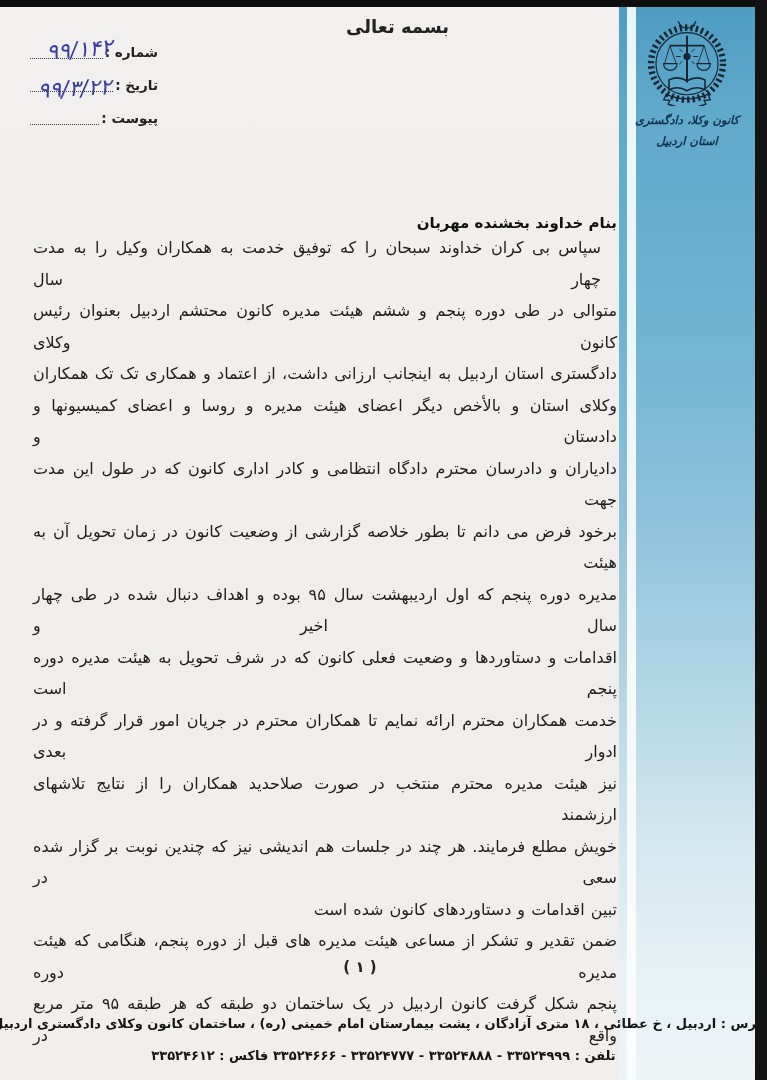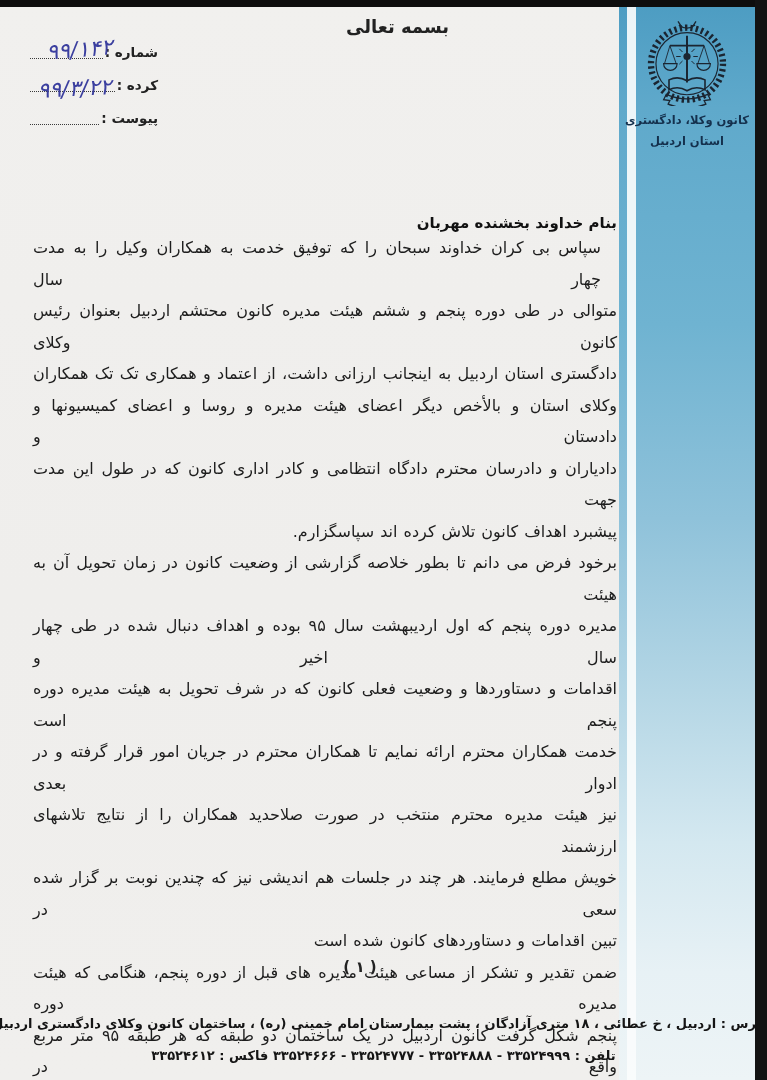--- a/index.html
+++ b/index.html
@@ -11,20 +11,21 @@
     font-family:"DejaVu Sans",sans-serif;
     color:#1f1f1f;
   }
   
   .edge-top{position:absolute;top:0;left:0;width:100%;height:7px;background:#0e0e0e;z-index:6;}
   .edge-right{position:absolute;top:0;right:0;width:12px;height:100%;background:#131313;z-index:6;}
   
   .stripe{
     position:absolute;top:0;right:12px;width:136px;height:100%;z-index:1;
     background:linear-gradient(180deg,#4c9cc2 0%,#5fa9cb 10%,#6fb3d1 30%,#8fc2da 48%,#b4d6e5 64%,#d4e8f0 78%,#e7f1f5 90%,#edf4f6 100%);
+    font-style:italic;
   }
   .stripe-line{position:absolute;top:0;left:8px;width:9px;height:100%;background:rgba(250,252,252,.92);}
   .logo{position:absolute;top:16px;left:0;width:100%;text-align:center;}
   .logo svg{display:inline-block;}
   .logo-text{direction:rtl;font-size:11.5px;font-weight:bold;color:#14304d;line-height:1.8;}
   
   .bismillah{position:absolute;top:16px;left:335px;width:125px;text-align:center;
     direction:rtl;font-weight:bold;font-size:18px;color:#222;}
   
   .meta{position:absolute;top:44px;left:30px;width:128px;direction:rtl;}
@@ -81,42 +82,41 @@
   <div class="edge-right"></div>
 
   <div class="bismillah">بسمه تعالی</div>
 
   <div class="meta">
     <div class="meta-row">
       <span class="meta-label">شماره :</span>
       <span class="meta-dots"></span>
     </div>
     <div class="meta-row">
-      <span class="meta-label">کرده :</span>
+      <span class="meta-label">تاریخ :</span>
       <span class="meta-dots"></span>
     </div>
     <div class="meta-row">
       <span class="meta-label">پیوست :</span>
       <span class="meta-dots"></span>
     </div>
   </div>
 
   <div class="hand hand-number" dir="ltr">۹۹/۱۴۲</div>
   <div class="hand hand-date" dir="ltr">۹۹/۳/۲۲</div>
 
   <div class="bodyblock">
     <div class="salutation">بنام خداوند بخشنده مهربان</div>
     <div>
         <div>
           <div class="bline" style="padding-right: 16px;">سپاس بی کران خداوند سبحان را که توفیق خدمت به همکاران وکیل را به مدت چهار سال</div>
           <div class="bline">متوالی در طی دوره پنجم و ششم هیئت مدیره کانون محتشم اردبیل بعنوان رئیس کانون وکلای</div>
           <div class="bline">دادگستری استان اردبیل به اینجانب ارزانی داشت، از اعتماد و همکاری تک تک همکاران</div>
           <div class="bline">وکلای استان و بالأخص دیگر اعضای هیئت مدیره و روسا و اعضای کمیسیونها و دادستان و</div>
           <div class="bline">دادیاران و دادرسان محترم دادگاه انتظامی و کادر اداری کانون که در طول این مدت جهت</div>
-          <div class="bline bline-last">پیشبرد اهداف کانون تلاش کرده اند سپاسگزارم.</div>
         </div>
         <div>
           <div class="bline">برخود فرض می دانم تا بطور خلاصه گزارشی از وضعیت کانون در زمان تحویل آن به هیئت</div>
           <div class="bline">مدیره دوره پنجم که اول اردیبهشت سال ۹۵ بوده و اهداف دنبال شده در طی چهار سال اخیر و</div>
           <div class="bline">اقدامات و دستاوردها و وضعیت فعلی کانون که در شرف تحویل به هیئت مدیره دوره پنجم است</div>
           <div class="bline">خدمت همکاران محترم ارائه نمایم تا همکاران محترم در جریان امور قرار گرفته و در ادوار بعدی</div>
           <div class="bline">نیز هیئت مدیره محترم منتخب در صورت صلاحدید همکاران را از نتایج تلاشهای ارزشمند</div>
           <div class="bline">خویش مطلع فرمایند. هر چند در جلسات هم اندیشی نیز که چندین نوبت بر گزار شده سعی در</div>
           <div class="bline bline-last">تبین اقدامات و دستاوردهای کانون شده است</div>
         </div>

